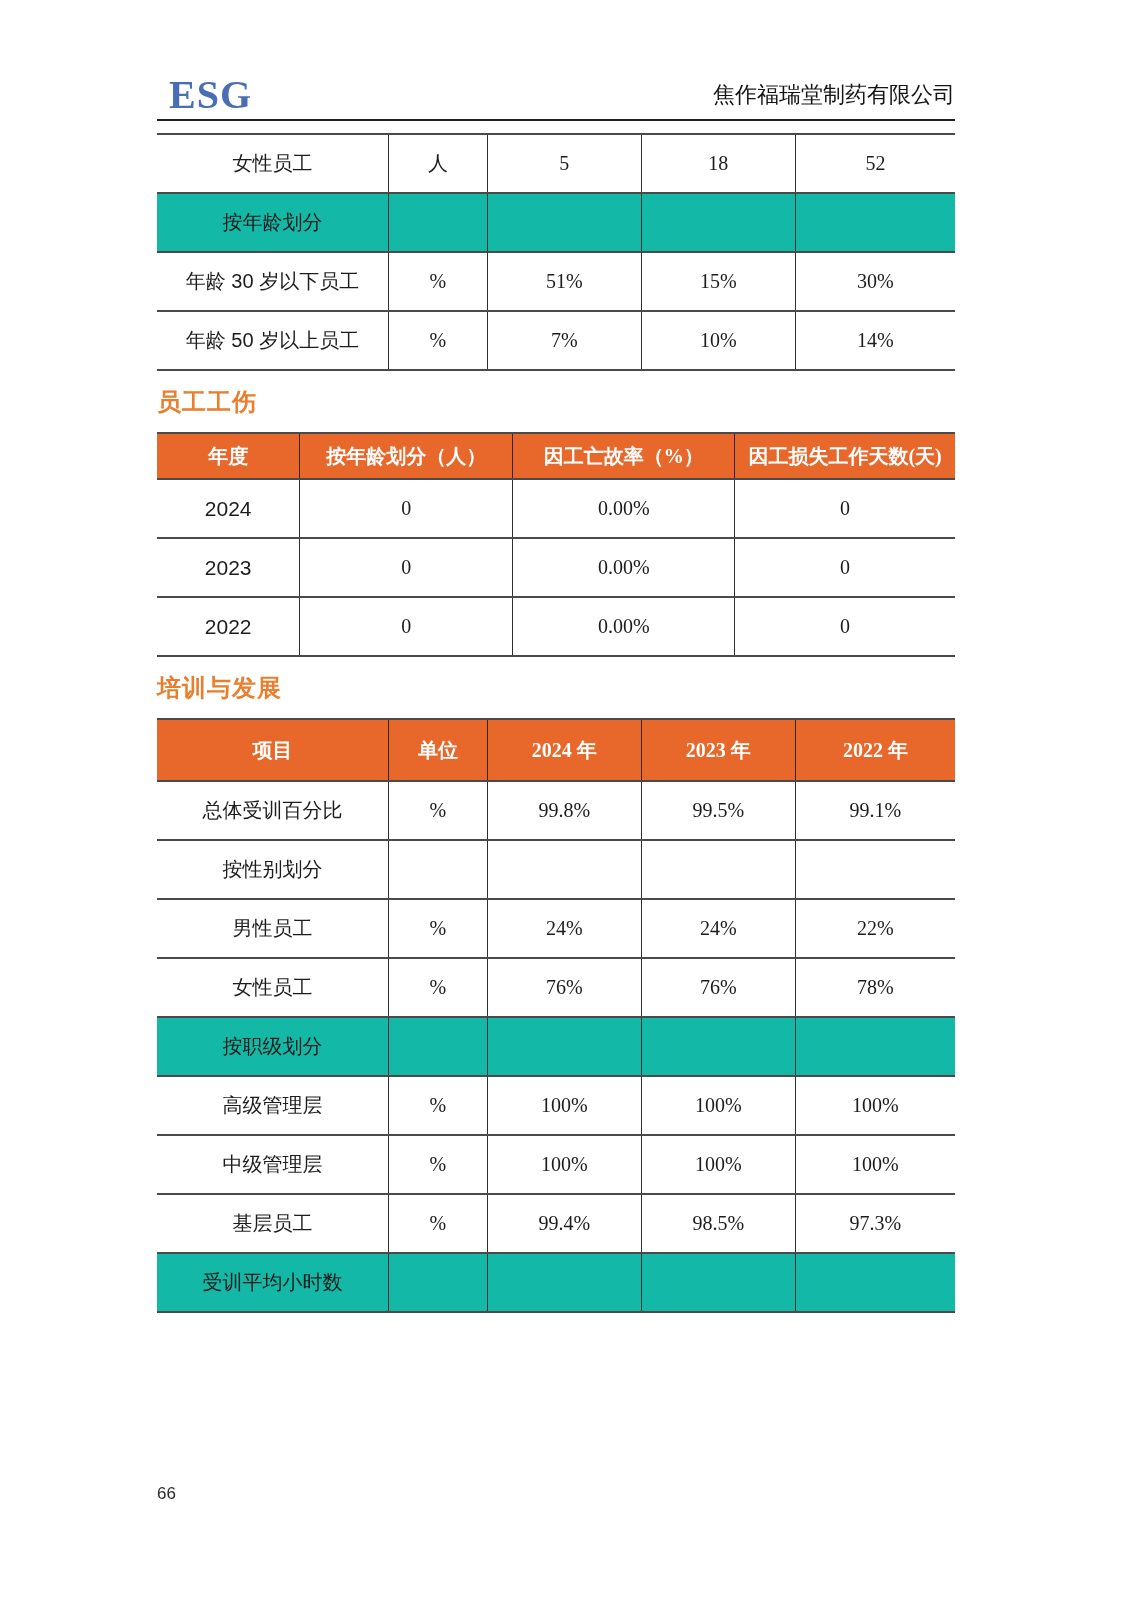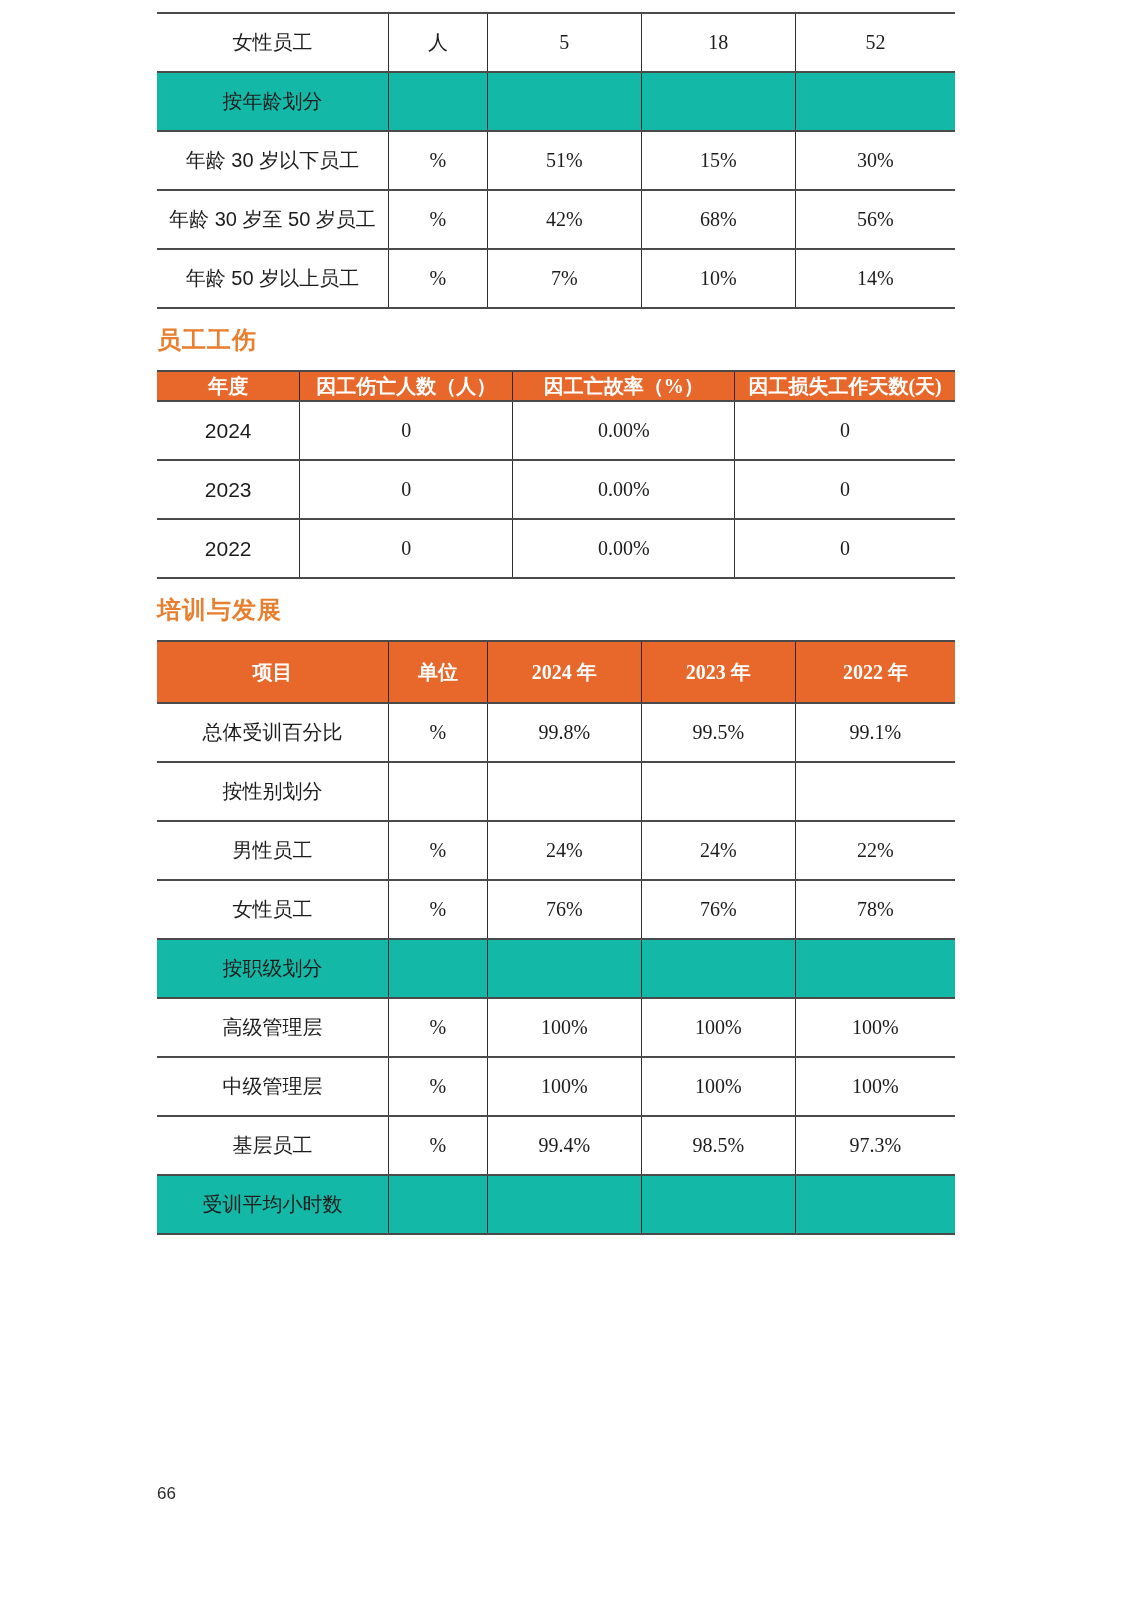--- a/index.html
+++ b/index.html
@@ -47,40 +47,44 @@
   .head-row th {
     background:#e8682c; color:#ffffff; font-weight:700;
     border-left:1.5px solid #3a2415; border-right:1.5px solid #3a2415;
     border-top:2px solid #4a4a4a; border-bottom:2px solid #4a4a4a;
     font-family:"Liberation Serif","DejaVu Serif",serif;
   }
   .head-row th:first-child { border-left:none; }
   .head-row th:last-child  { border-right:none; }
 
   .t1 { margin-top:12px; }
-  .t2 .head-row th { height:30px; }
+  .t2 .head-row th { height:46px; }
   .t3 .head-row th { height:62px; }
   .t2 .data-row td { font-family:"Liberation Serif","DejaVu Serif",serif;margin-top:21px; }
   .t2 .data-row td:first-child { font-family:"Liberation Sans","DejaVu Sans",sans-serif; font-size:21px; }
 
   .section-title {
     color:#e87e2e; font-weight:700; font-size:24px;
     margin:15px 0 14px 0; letter-spacing:1px;
   }
 
   .page-footer {
     position:absolute; top:1484px; left:157px; width:798px;
     text-align:left; font-size:17px; color:#2b2b2b;
   }
 </style>
 </head>
 <body>
 
 <div class="content">
 
+  <div class="page-header">
+    <div class="logo">ESG</div>
+    <div class="company">焦作福瑞堂制药有限公司</div>
+  </div>
 
   <table class="t1">
     <colgroup>
       <col style="width:29%">
         <col style="width:12.4%">
         <col style="width:19.3%">
         <col style="width:19.3%">
         <col style="width:20%">
     </colgroup>
     <tbody>
@@ -97,27 +101,20 @@
         <td></td>
         <td></td>
         <td></td>
       </tr>
       <tr class="data-row">
         <td>年龄 30 岁以下员工</td>
         <td>%</td>
         <td>51%</td>
         <td>15%</td>
         <td>30%</td>
-      </tr>
-      <tr class="data-row">
-        <td>年龄 30 岁至 50 岁员工</td>
-        <td>%</td>
-        <td>42%</td>
-        <td>68%</td>
-        <td>56%</td>
       </tr>
       <tr class="data-row">
         <td>年龄 50 岁以上员工</td>
         <td>%</td>
         <td>7%</td>
         <td>10%</td>
         <td>14%</td>
       </tr>
     </tbody>
   </table>
@@ -127,21 +124,21 @@
   <table class="t2">
     <colgroup>
       <col style="width:17.9%">
         <col style="width:26.7%">
         <col style="width:27.8%">
         <col style="width:27.6%">
     </colgroup>
     <tbody>
       <tr class="head-row">
         <th>年度</th>
-        <th>因工伤亡人数（人）</th>
+        <th>按年龄划分（人）</th>
         <th>因工亡故率（%）</th>
         <th>因工损失工作天数(天)</th>
       </tr>
       <tr class="data-row">
         <td>2024</td>
         <td>0</td>
         <td>0.00%</td>
         <td>0</td>
       </tr>
       <tr class="data-row">

